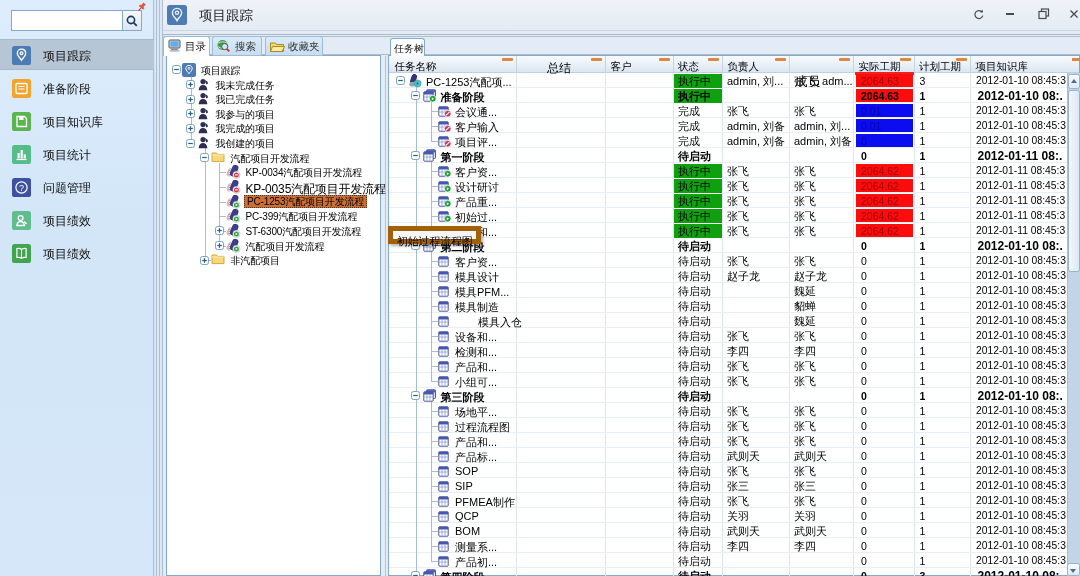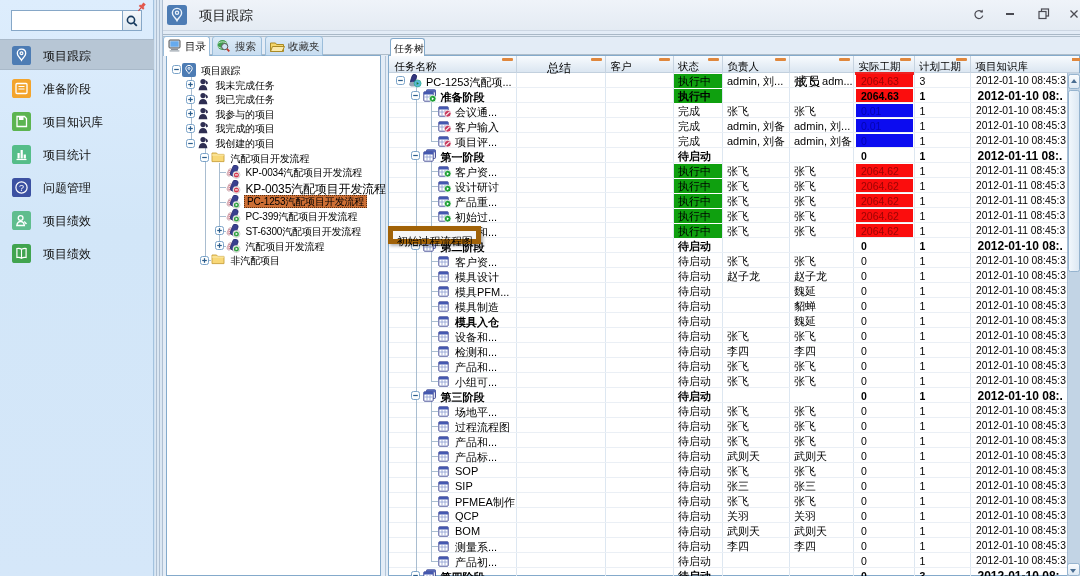--- a/index.html
+++ b/index.html
@@ -753,21 +753,21 @@
 <div class="abs" style="left:861px;top:299.8px;font-size:10.5px;font-weight:normal;color:#000;">0</div>
 <div class="abs" style="left:919.5px;top:299.8px;font-size:10.5px;font-weight:normal;color:#000;">1</div>
 <div class="abs" style="left:976px;top:300.0px;font-size:10.3px;color:#000;"><span class="txt">2012-01-10 08:45:3</span></div>
 <div class="abs" style="left:437.5px;top:313.8px;">
     <svg width="14" height="14" viewBox="0 0 14 14">
       <rect x="0.8" y="2.8" width="9.4" height="9.4" rx="0.8" fill="#fff" stroke="#39418f" stroke-width="0.9"></rect>
       <rect x="0.8" y="2.8" width="9.4" height="2.7" fill="#4458b0"></rect>
       <path d="M1.4 8h8.2M4 5.8v5.6M7 5.8v5.6" stroke="#8c9cd0" stroke-width="0.8"></path>
     </svg>
   </div>
-<div class="abs" style="left:455.0px;top:314.8px;font-size:11px;font-weight:bold;color:#000;"><span class="txt">模具入仓</span></div>
+<div class="abs" style="left:478px;top:314.8px;font-size:11px;font-weight:normal;color:#000;"><span class="txt">模具入仓</span></div>
 <div class="abs" style="left:678px;top:314.3px;font-size:11px;font-weight:normal;color:#000;">待启动</div>
 <div class="abs" style="left:794px;top:314.3px;font-size:11px;color:#000;"><span class="txt">魏延</span></div>
 <div class="abs" style="left:861px;top:314.8px;font-size:10.5px;font-weight:normal;color:#000;">0</div>
 <div class="abs" style="left:919.5px;top:314.8px;font-size:10.5px;font-weight:normal;color:#000;">1</div>
 <div class="abs" style="left:976px;top:315.0px;font-size:10.3px;color:#000;"><span class="txt">2012-01-10 08:45:3</span></div>
 <div class="abs" style="left:437.5px;top:328.8px;">
     <svg width="14" height="14" viewBox="0 0 14 14">
       <rect x="0.8" y="2.8" width="9.4" height="9.4" rx="0.8" fill="#fff" stroke="#39418f" stroke-width="0.9"></rect>
       <rect x="0.8" y="2.8" width="9.4" height="2.7" fill="#4458b0"></rect>
       <path d="M1.4 8h8.2M4 5.8v5.6M7 5.8v5.6" stroke="#8c9cd0" stroke-width="0.8"></path>

